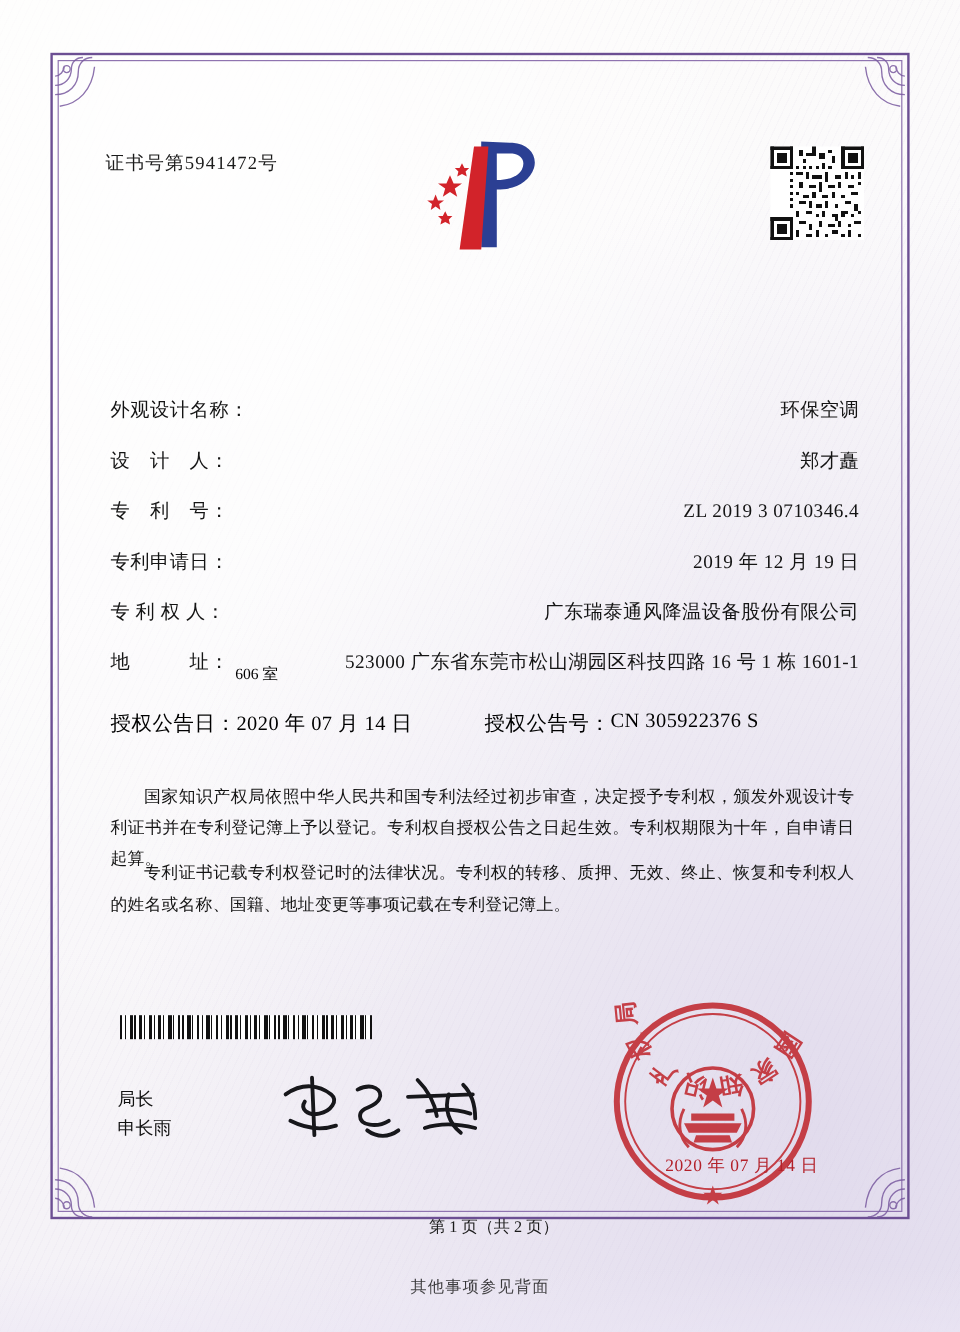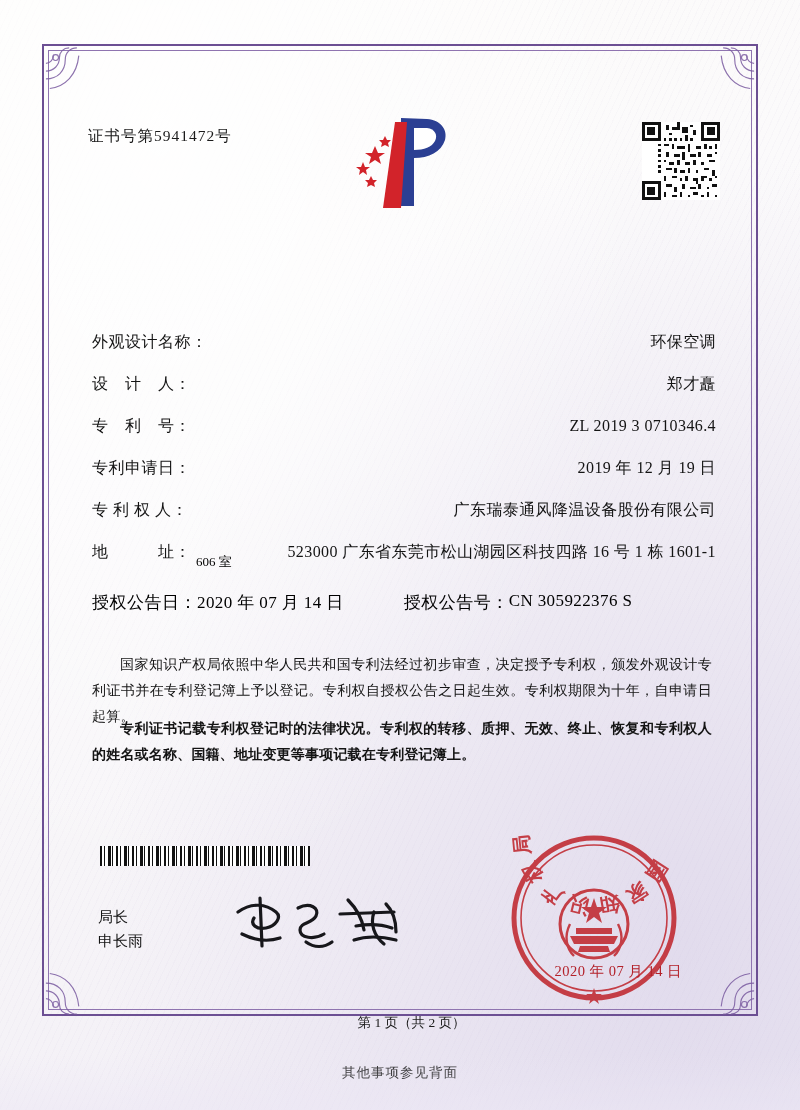--- a/index.html
+++ b/index.html
@@ -128,21 +128,21 @@
     position: absolute;
     left: 92px;
     width: 620px;
     font-size: 14px;
     line-height: 26px;
     color: #141414;
     text-align: justify;
     letter-spacing: 0.2px;
   }
   .p1 { top: 652px; text-indent: 28px; }
-  .p2 { top: 716px; text-indent: 28px; font-weight: bold; }
+  .p2 { top: 716px; text-indent: 28px; }
 
   .barcode {
     position: absolute;
     left: 100px; top: 846px;
     width: 210px; height: 20px;
     background:
       repeating-linear-gradient(90deg,
         #111 0px, #111 2px, #fff 2px, #fff 4px,
         #111 4px, #111 5px, #fff 5px, #fff 8px,
         #111 8px, #111 11px, #fff 11px, #fff 12px,

